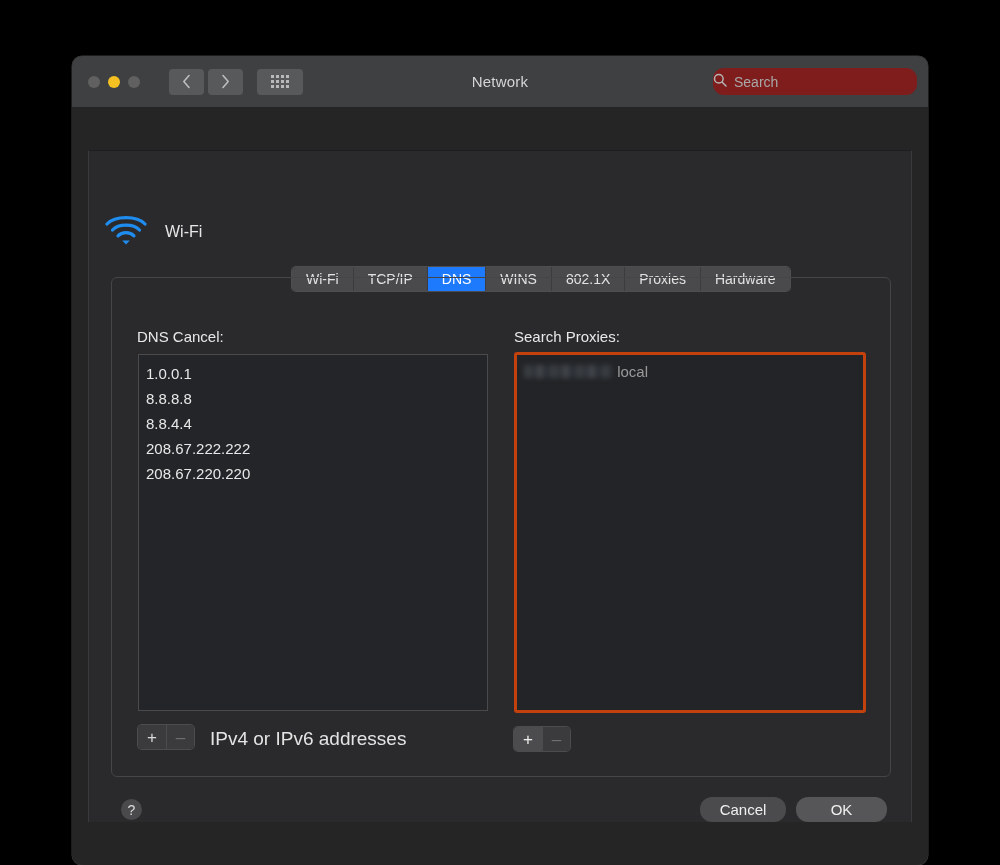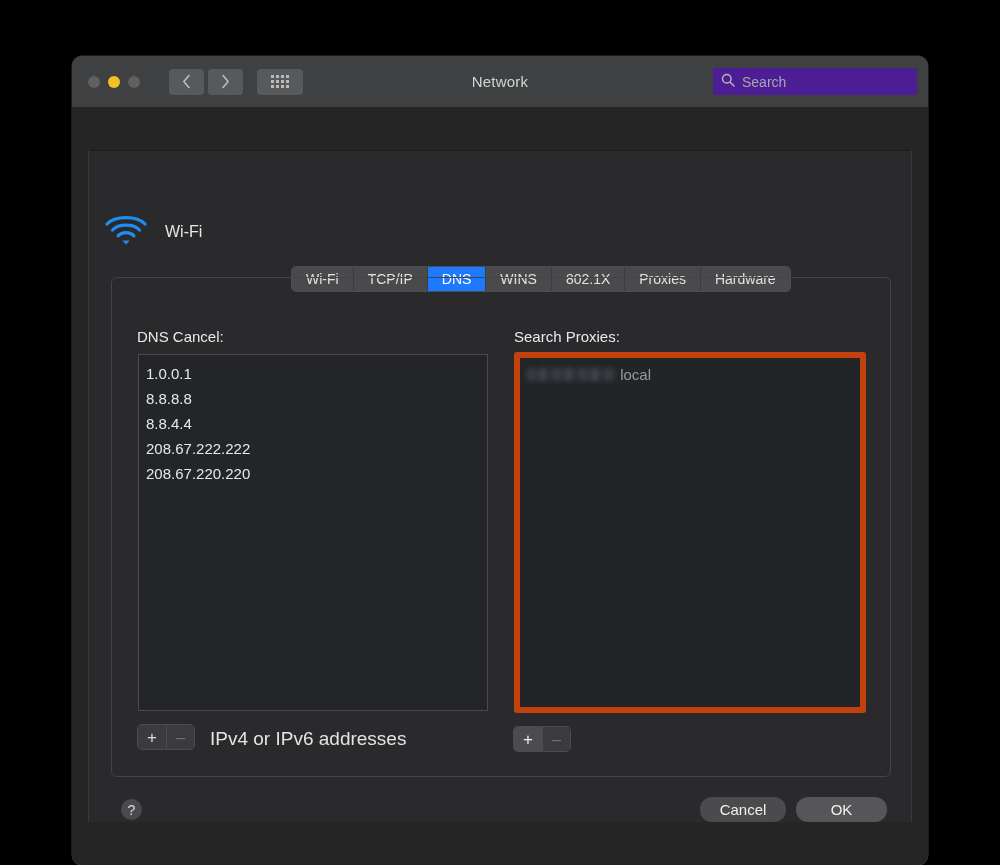--- a/index.html
+++ b/index.html
@@ -91,25 +91,25 @@
     letter-spacing: 0.2px;
     pointer-events: none;
   }
 
   #search-field {
     position: absolute;
     right: 11px;
     top: 12px;
     width: 204px;
     height: 27px;
-    background: #4c1d95;
-    border-radius: 1px;
-    display: flex;
-    align-items: center;
-    padding-left: 8px;
+    background: #7f1d1d;
+    border-radius: 11px;
+    display: flex;
+    align-items: center;
+    padding-left: 0;
     gap: 7px;
   }
   #search-field .mag { flex: none; }
   #search-placeholder {
     font-size: 14px;
     color: #a8a8a8;
   }
 
   
   #content {
@@ -199,21 +199,21 @@
     left: 49px;
     top: 203px;
     width: 350px;
     height: 357px;
   }
   #search-listbox {
     left: 425px;
     top: 201px;
     width: 352px;
     height: 361px;
-    border: 6px solid #c2410c;
+    border: 3px solid #c2410c;
     border-radius: 3px;
     background: #222427;
     padding-top: 5px;
   }
 
   .list-row {
     font-size: 15px;
     color: #e8e8e8;
     padding: 1px 0 2px 7px;
     line-height: 22px;

